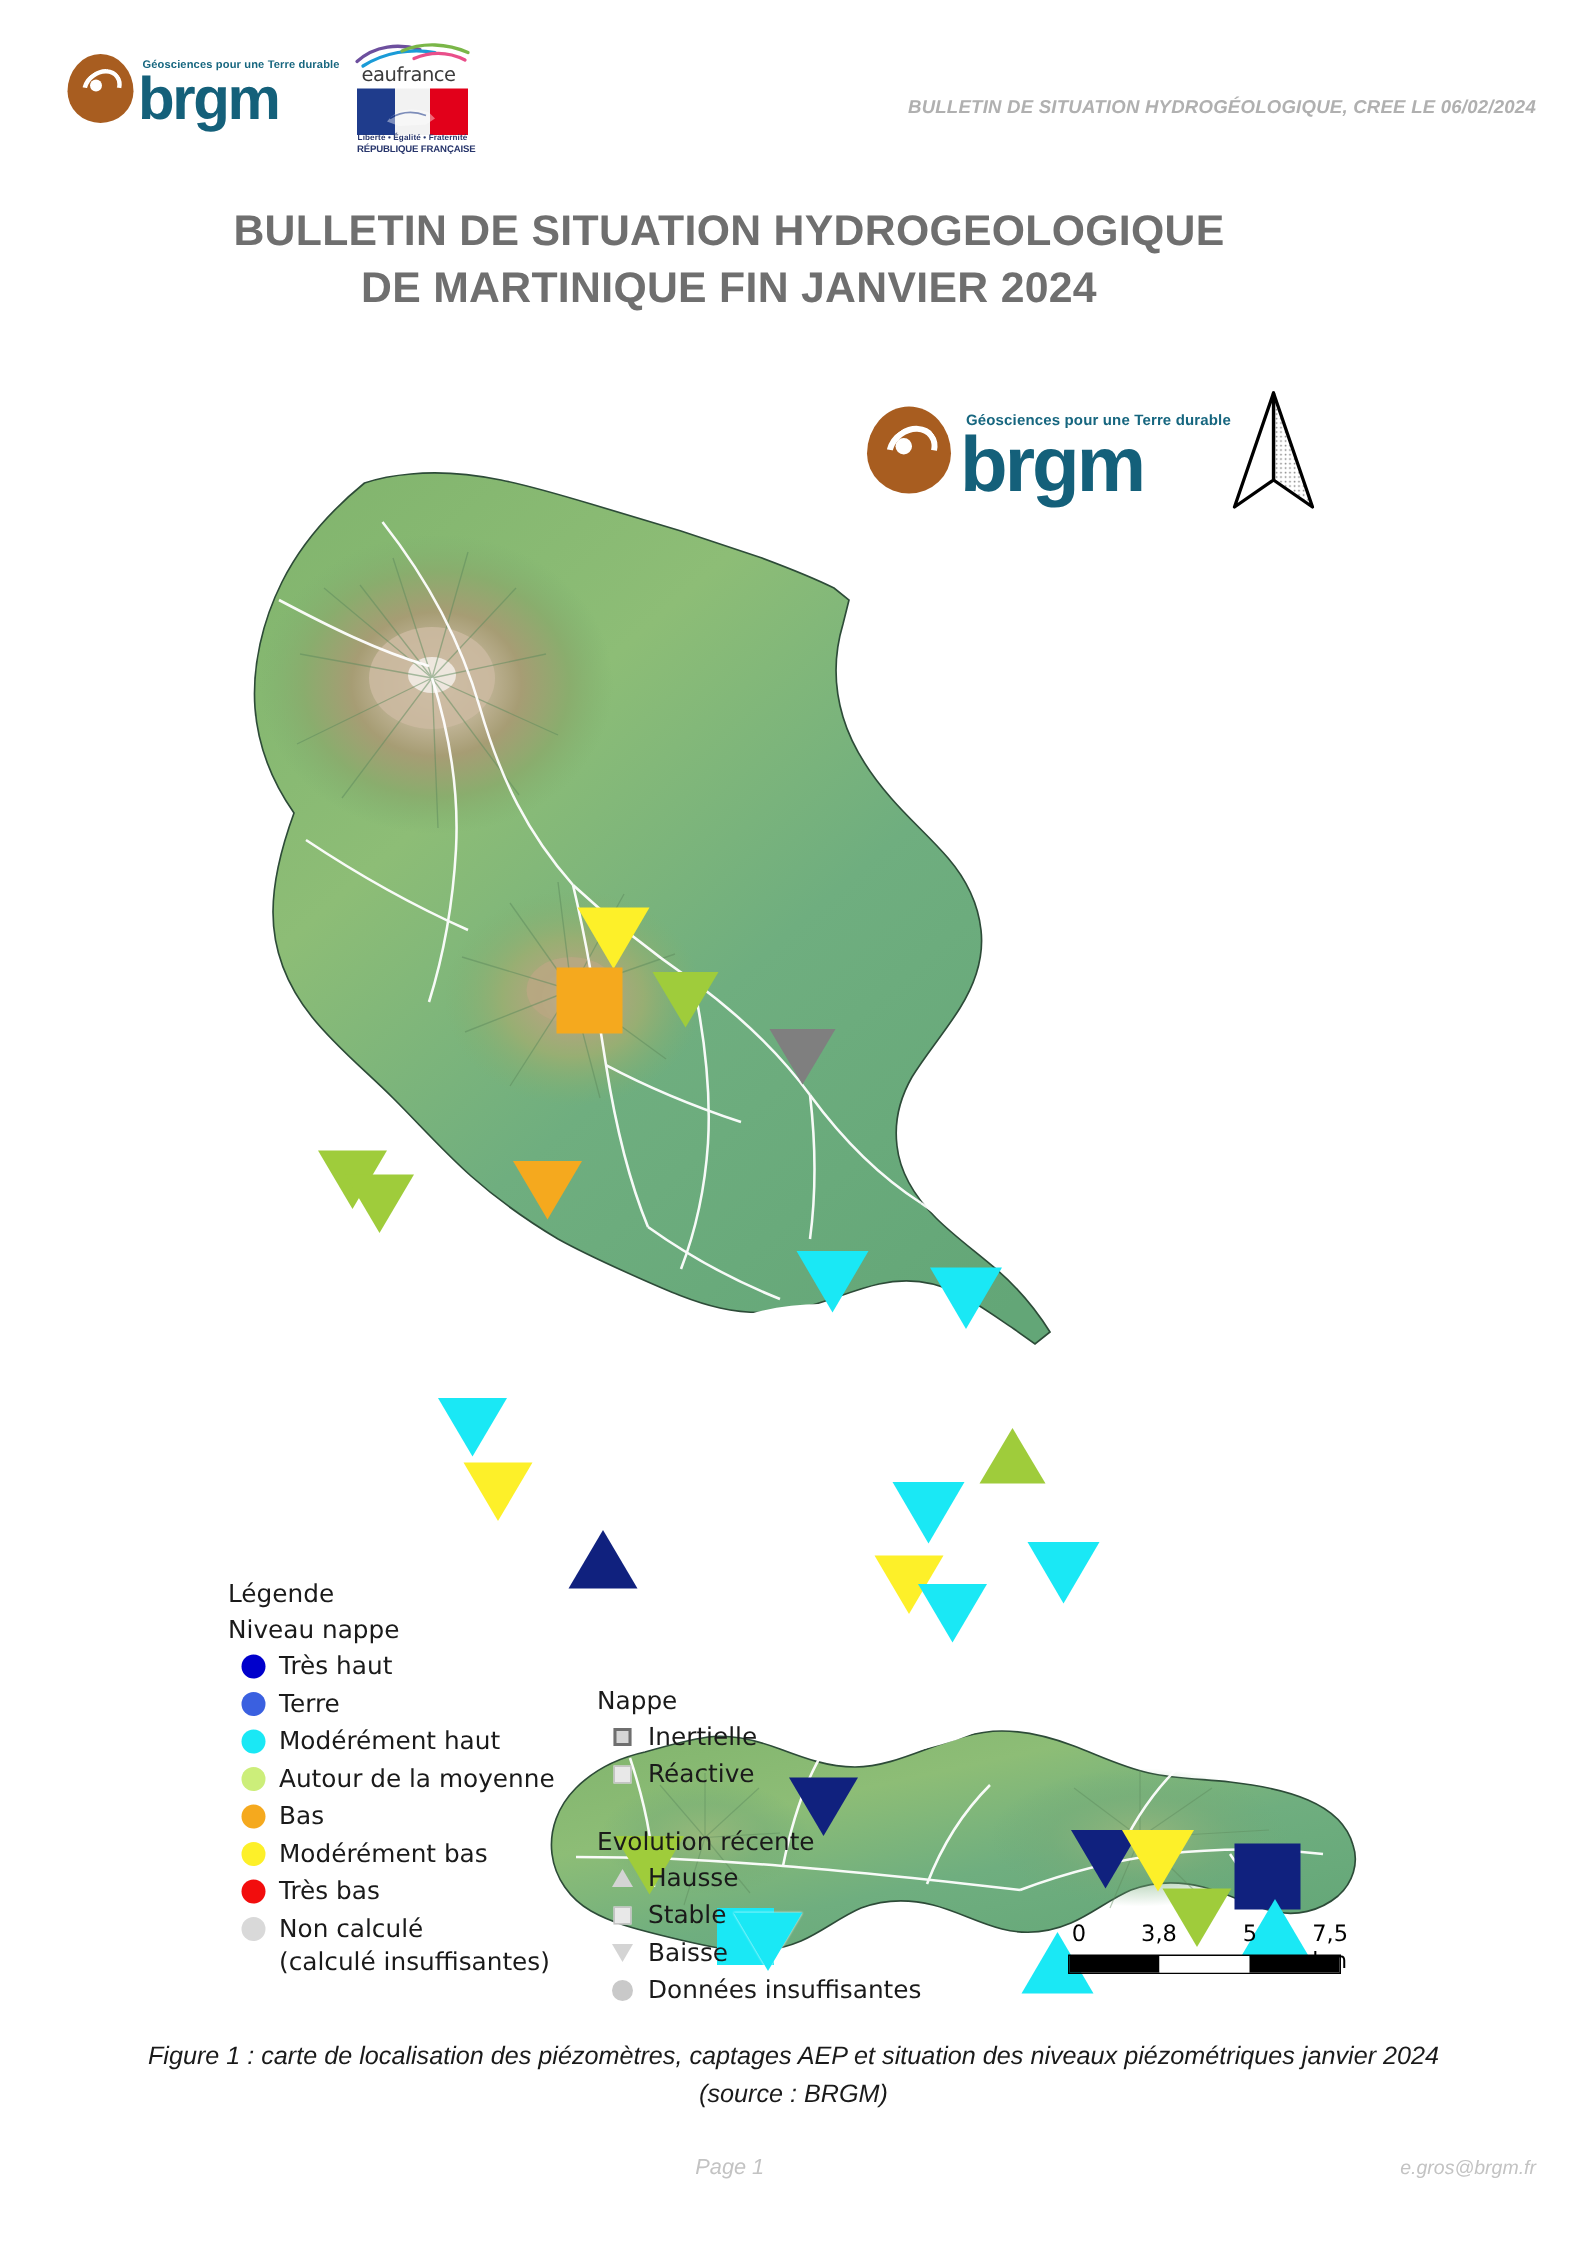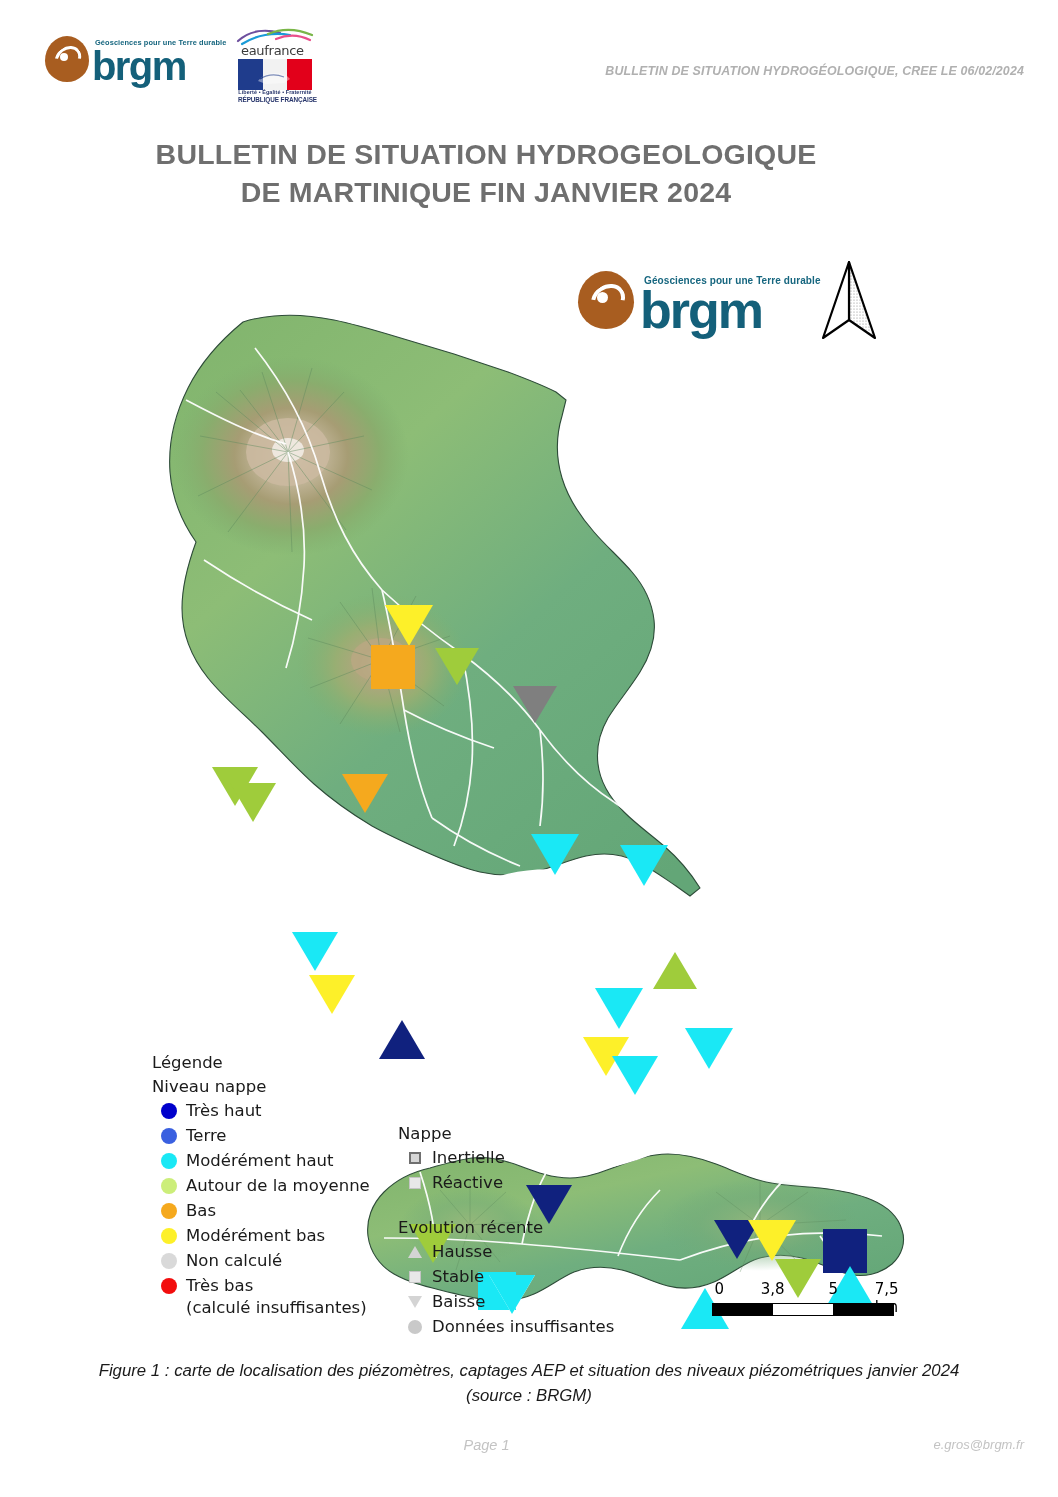--- a/index.html
+++ b/index.html
@@ -719,29 +719,29 @@
         <div class="legend-label">Bas</div>
       </div>
       <div class="legend-row">
         <div class="legend-swatch-cell">
           <div class="dot" style="background: rgb(253, 240, 41);"></div>
         </div>
         <div class="legend-label">Modérément bas</div>
       </div>
       <div class="legend-row">
         <div class="legend-swatch-cell">
+          <div class="dot" style="background: rgb(242, 13, 13);"></div>
+        </div>
+        <div class="legend-label">Très bas</div>
+      </div>
+      <div class="legend-row">
+        <div class="legend-swatch-cell">
           <div class="dot" style="background: rgb(217, 217, 217);"></div>
         </div>
         <div class="legend-label">Non calculé</div>
-      </div>
-      <div class="legend-row">
-        <div class="legend-swatch-cell">
-          <div class="dot" style="background: rgb(242, 13, 13);"></div>
-        </div>
-        <div class="legend-label">Très bas</div>
       </div>
     </div>
   <div class="legend-sub">(calculé insuffisantes)</div>
 </div>
 
 <div class="legend-right">
   <div class="legend-group-title">Nappe</div>
   <div id="nappe-rows">
       <div class="legend-row">
         <div class="legend-swatch-cell">

